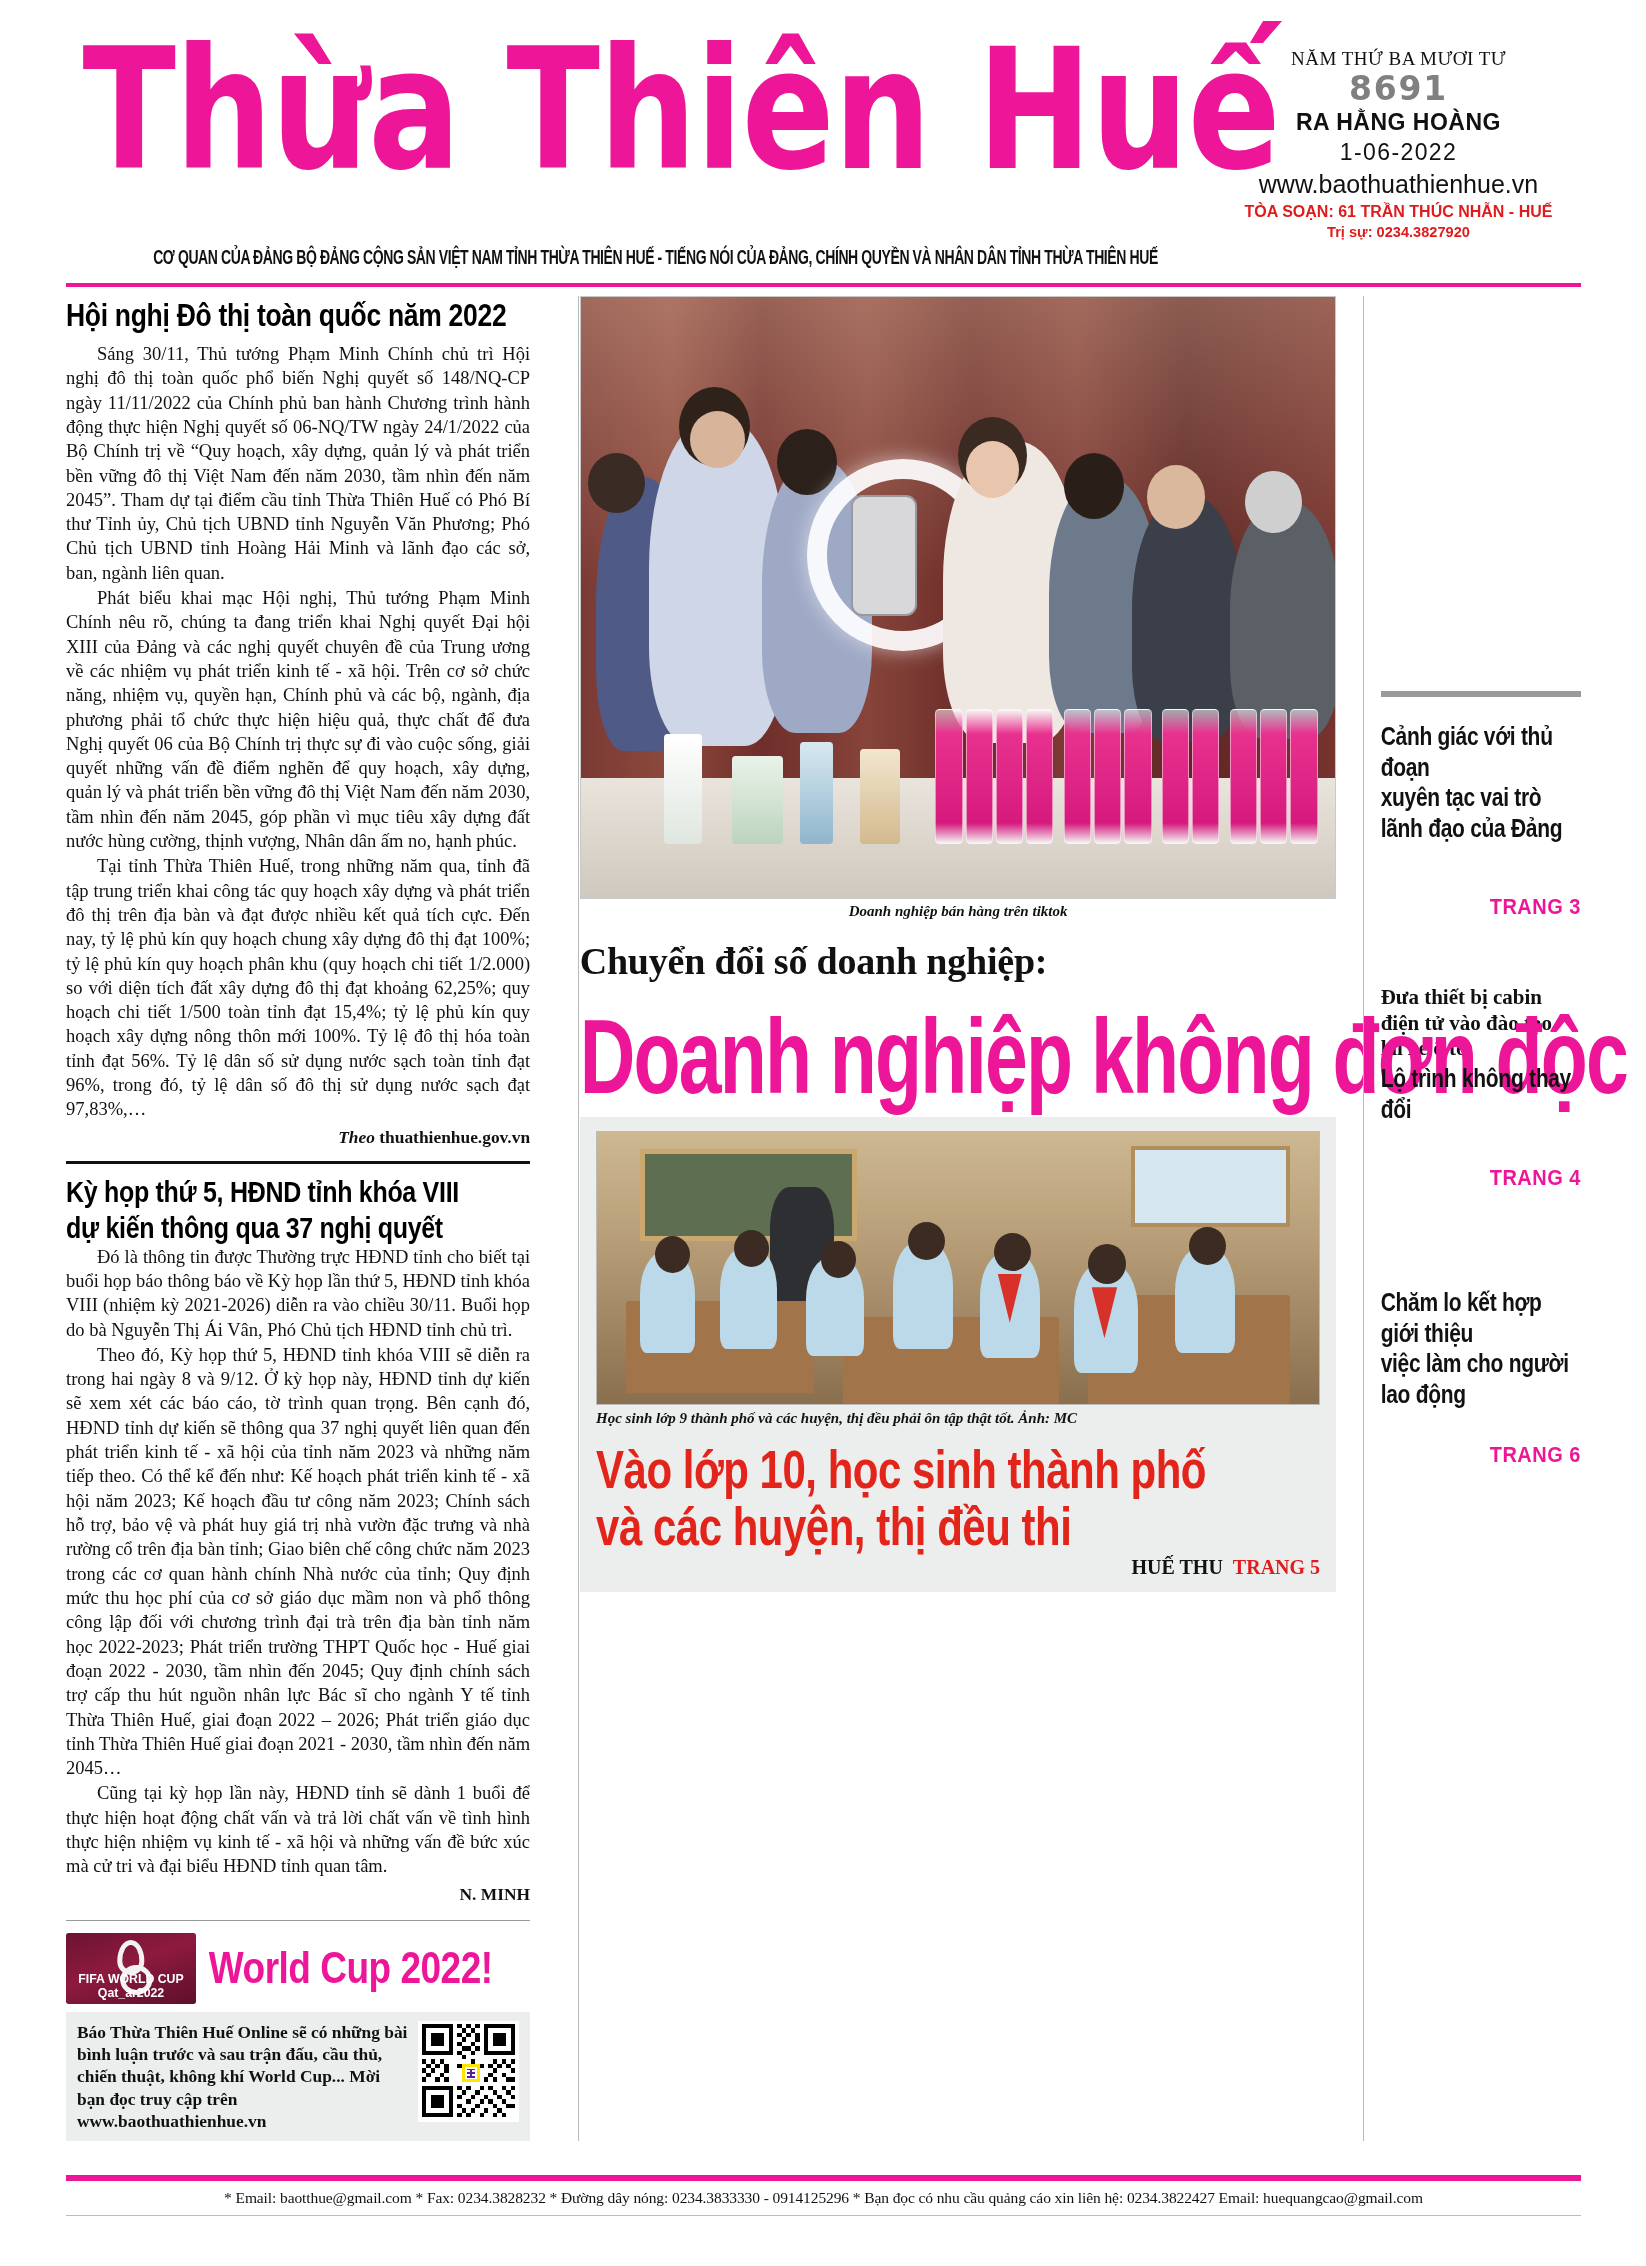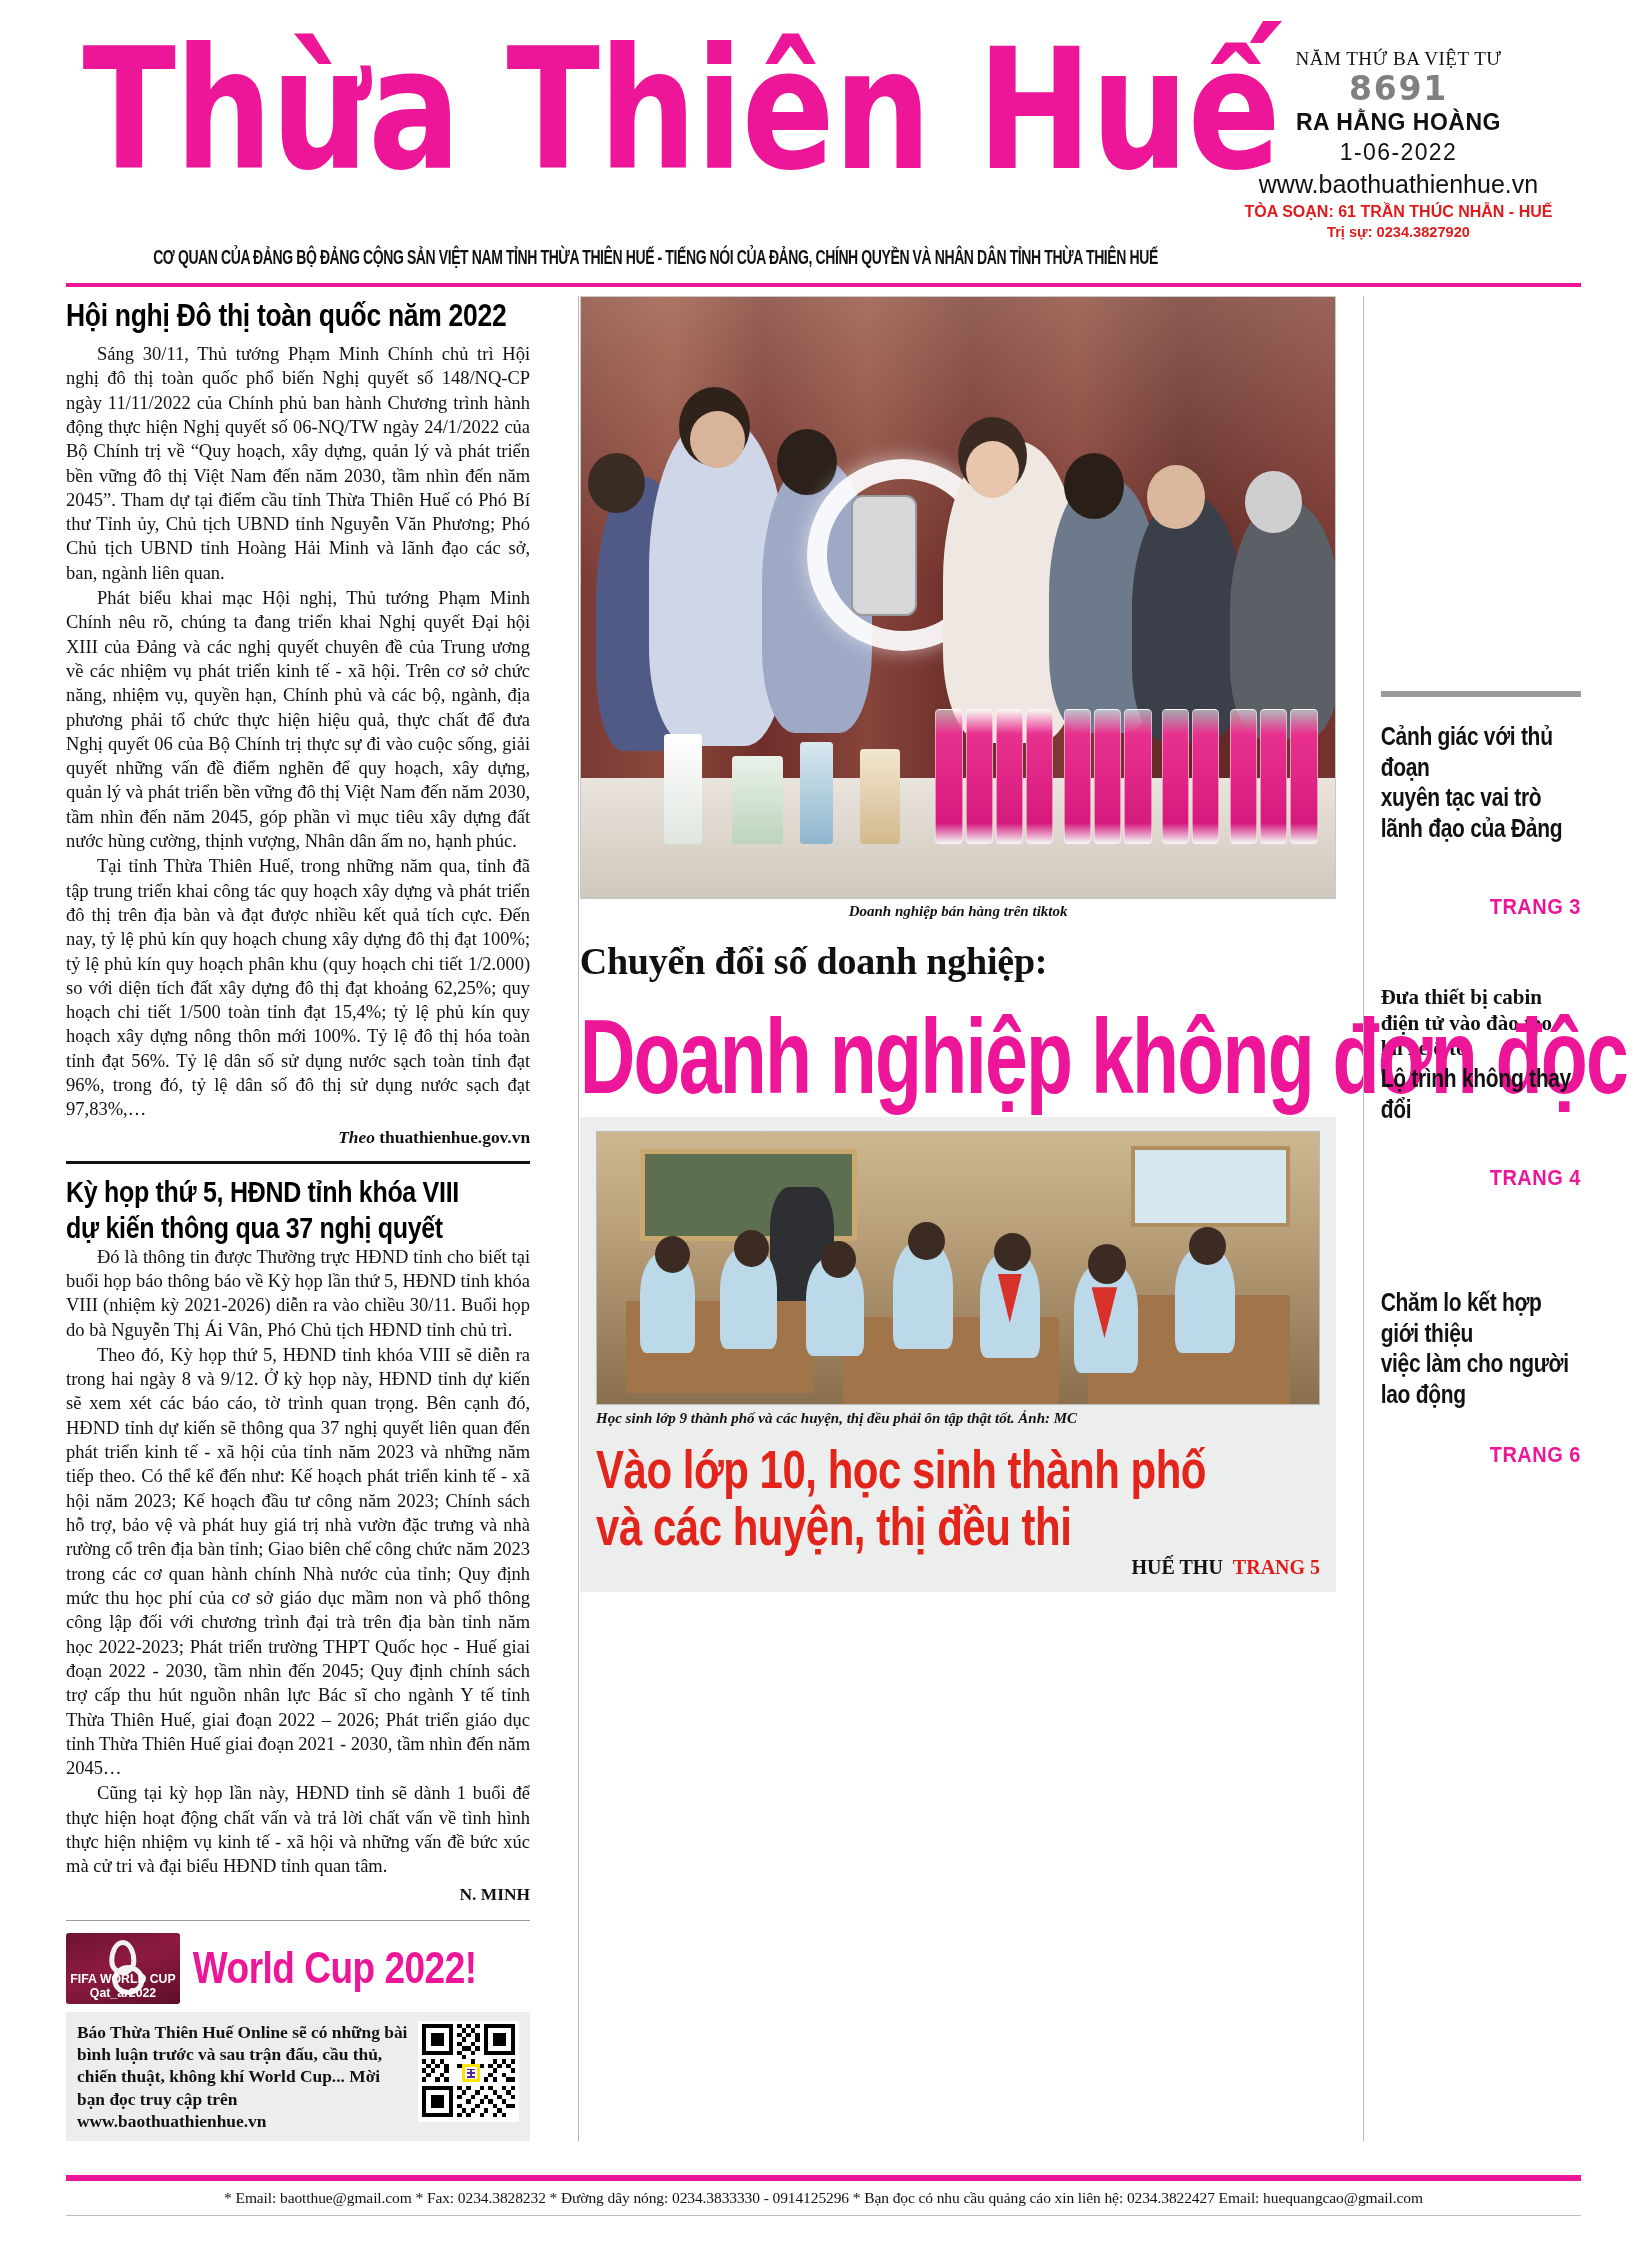--- a/index.html
+++ b/index.html
@@ -104,21 +104,21 @@
     margin-top:5.5px;
   }
   .byline .ital { font-style:italic; font-weight:bold; }
 
   .hr-thin { height:0.9px; background:#999; margin:14.6px 0 12.8px 0; }
   .hr-thick { height:2.7px; background:#111; margin:12.8px 0 11px 0; }
 
   
   .wc-row { display:flex; align-items:center; gap:12.8px; margin-top:3.7px; }
   .wc-logo {
-    width:114px; height:71px; flex:none;
+    width:130px; height:71px; flex:none;
     background:linear-gradient(160deg,#6d1331 0%,#8d1a3f 45%,#5e0f2a 100%);
     border-radius:2.7px; position:relative; overflow:hidden;
   }
   .wc-logo .swirl {
     position:absolute; left:50%; top:6.4px; transform:translateX(-50%);
     width:27.4px; height:35px; border:5.5px solid #f2f2f2; border-radius:50% 50% 50% 50%/60% 60% 40% 40%;
   }
   .wc-logo .swirl:after{
     content:""; position:absolute; left:-1.8px; top:20px; width:22px;height:20px;
     border:5.5px solid #f2f2f2; border-radius:50%;
@@ -249,21 +249,21 @@
 
 <div class="page">
 
   <div class="masthead">
     <div class="mast-left">
       <div class="mast-title">Thừa Thiên Huế</div>
     </div>
     <div class="mast-slogan">CƠ QUAN CỦA ĐẢNG BỘ ĐẢNG CỘNG SẢN VIỆT NAM TỈNH THỪA THIÊN HUẾ  -  TIẾNG NÓI CỦA ĐẢNG, CHÍNH QUYỀN VÀ NHÂN DÂN TỈNH THỪA THIÊN HUẾ</div>
 
     <div class="mast-right">
-      <div class="mr-line1">NĂM THỨ BA VIỆT TƯ</div>
+      <div class="mr-line1">NĂM THỨ BA MƯƠI TƯ</div>
       <div class="mr-issue">8691</div>
       <div class="mr-daily">RA HẰNG HOÀNG</div>
       <div class="mr-date">1-06-2022</div>
       <div class="mr-web">www.baothuathienhue.vn</div>
       <div class="mr-addr">TÒA SOẠN: 61 TRẦN THÚC NHẪN - HUẾ</div>
       <div class="mr-phone">Trị sự: 0234.3827920</div>
     </div>
   </div>
 
   <div style="height:3.7px;background:#ed1699;margin-bottom:9.1px;"></div>

